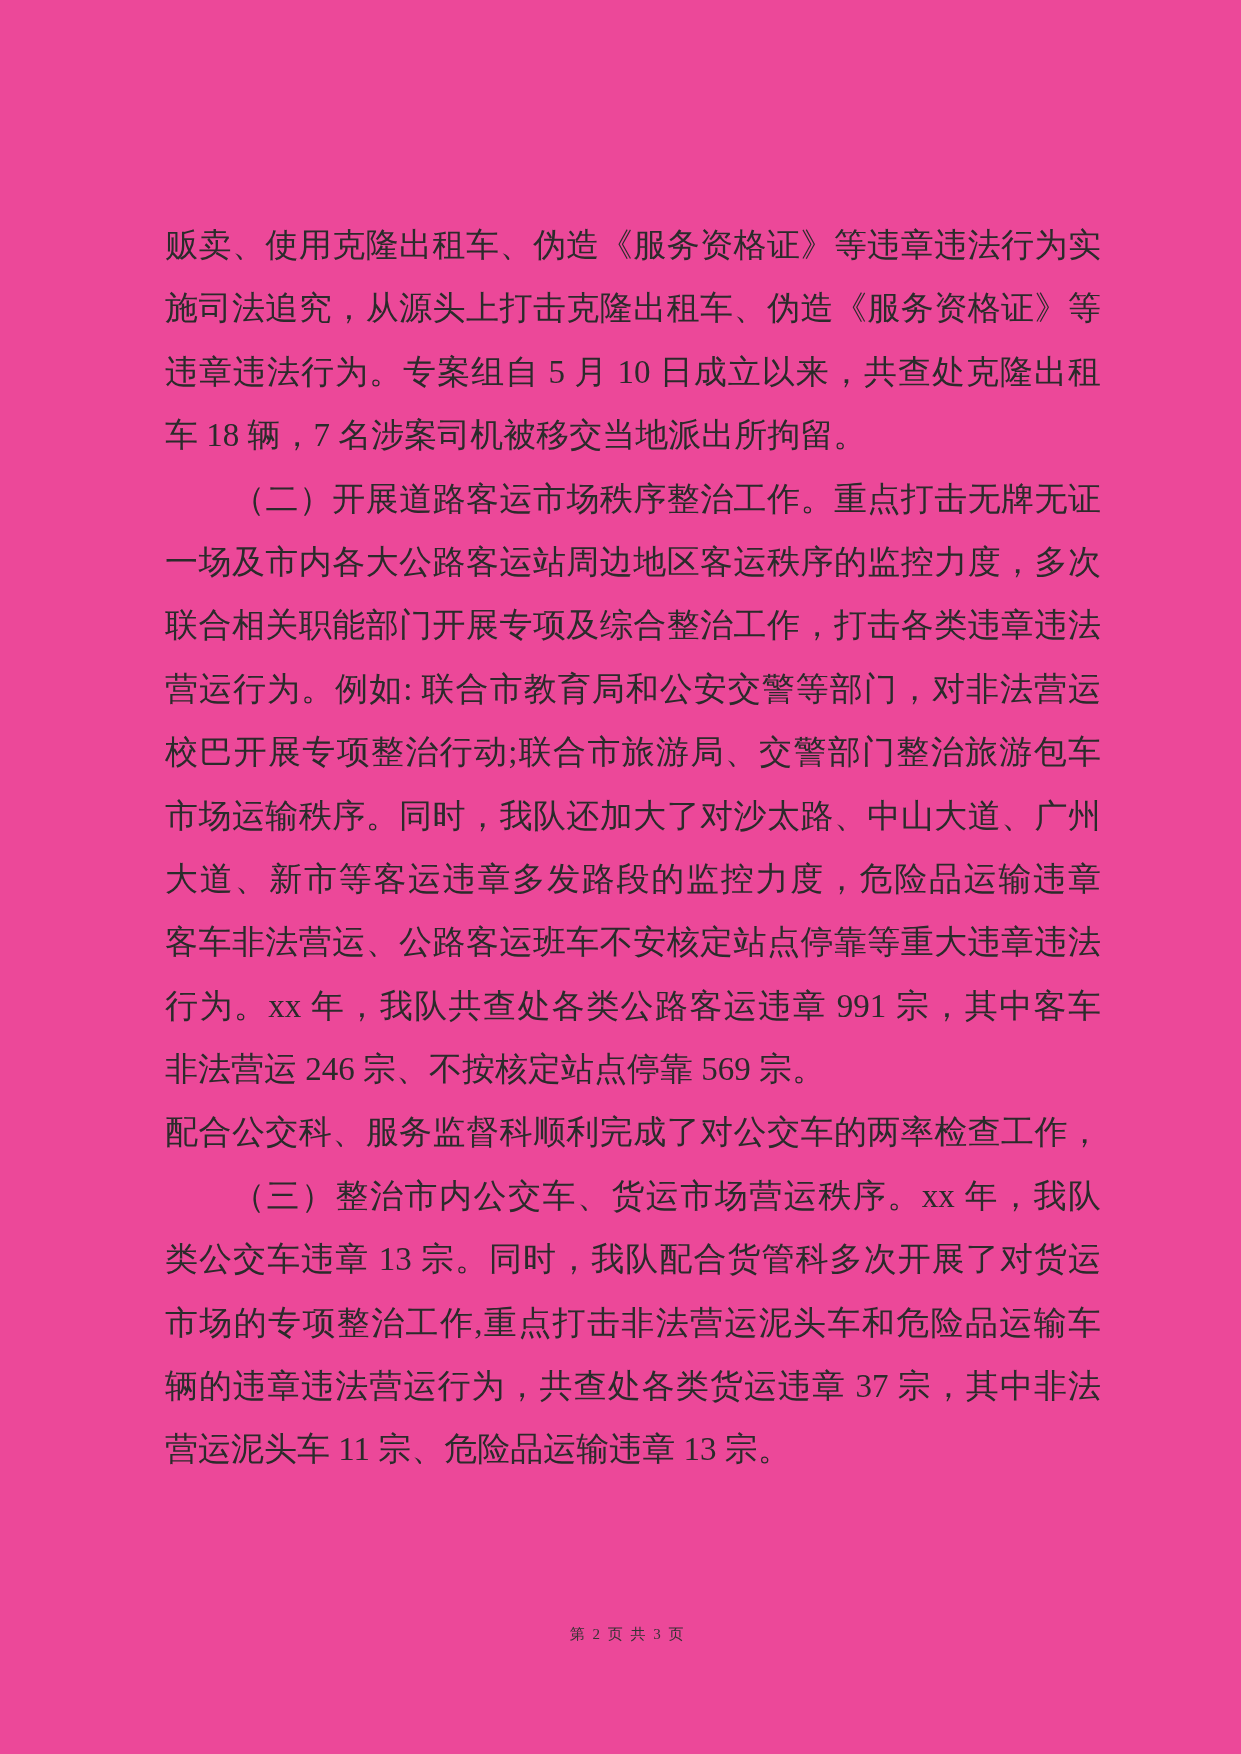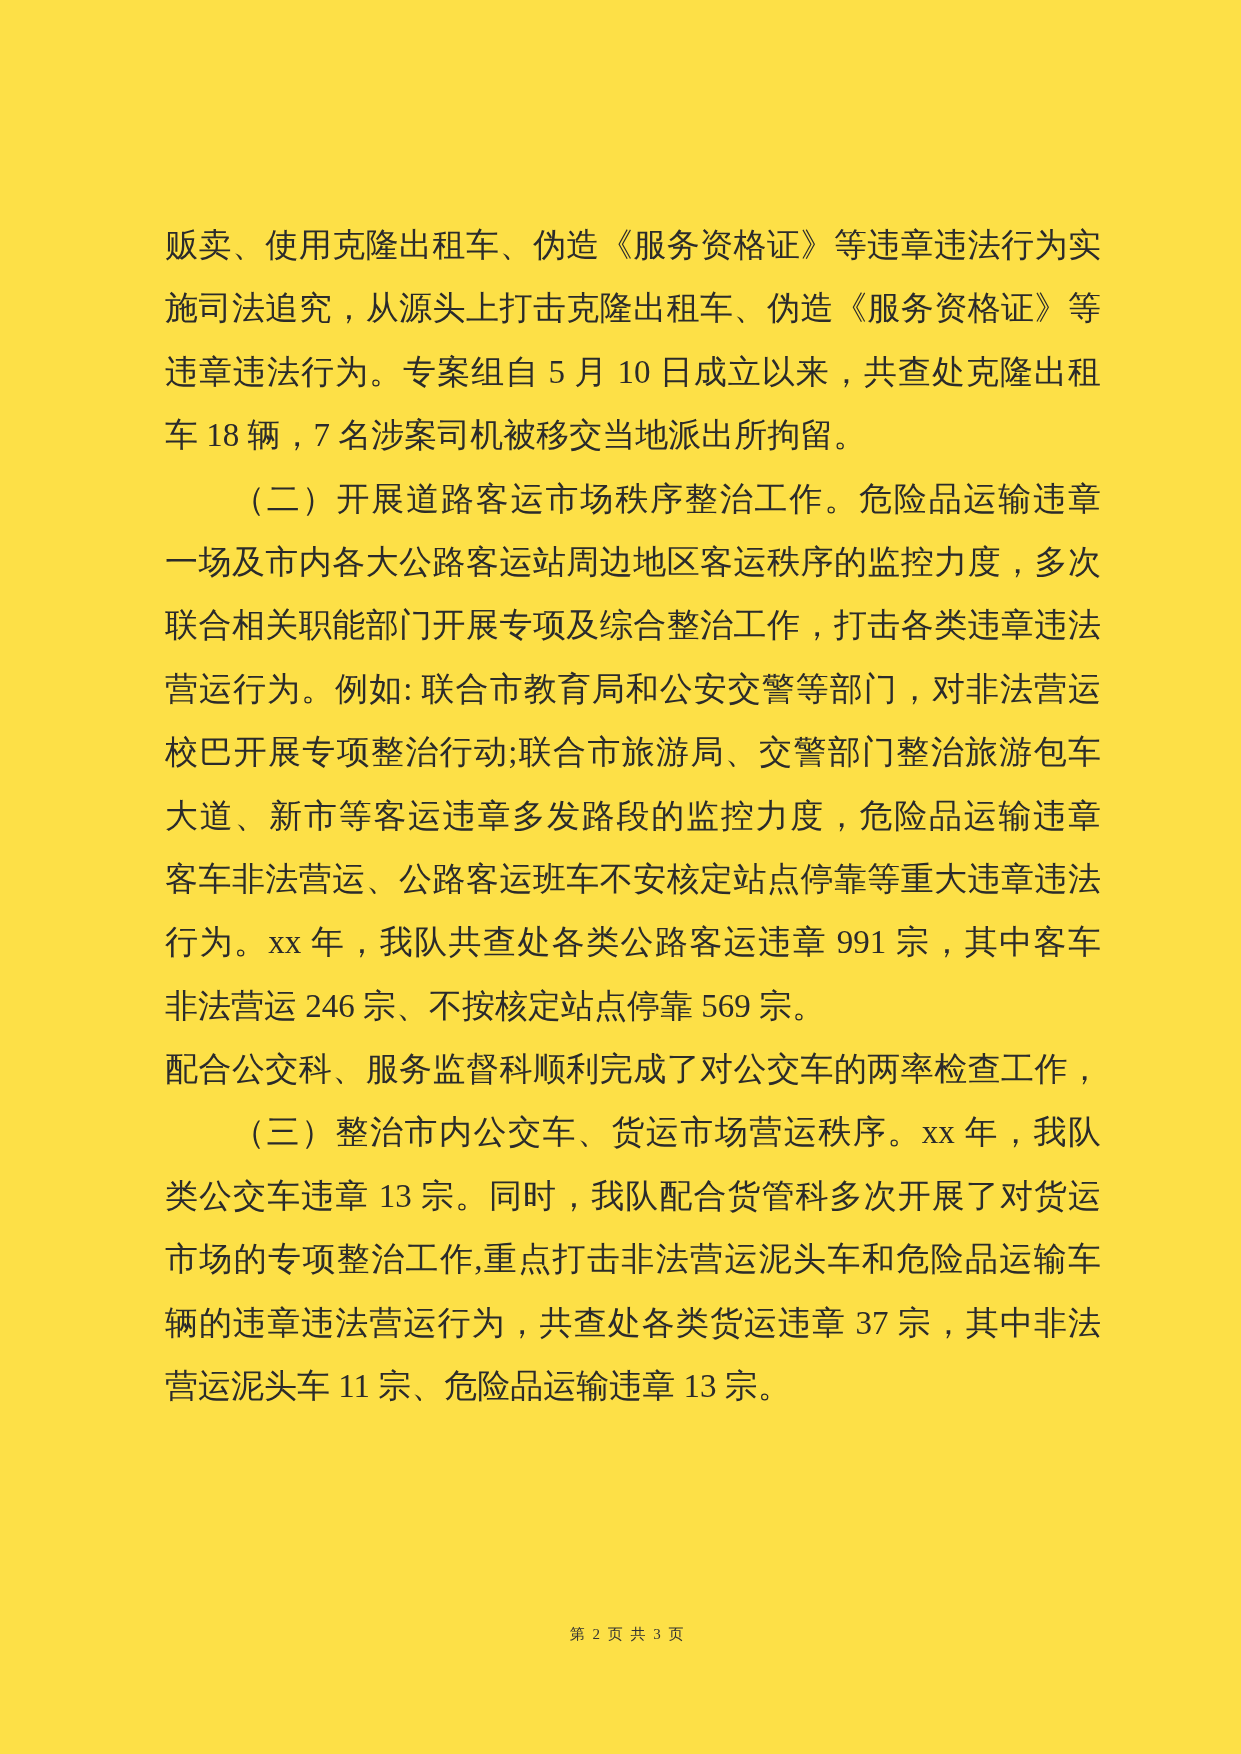--- a/index.html
+++ b/index.html
@@ -4,21 +4,21 @@
 <style>
   html, body {
     margin: 0;
     padding: 0;
     background: #ffffff;
   }
   .page {
     position: relative;
     width: 1241px;
     height: 1754px;
-    background: #fde047;
+    background: #ec4899;
     overflow: hidden;
     font-family: "Liberation Serif", "DejaVu Serif", serif;
   }
   .doc-body {
     position: absolute;
     left: 165px;
     top: 214px;
     width: 936px;
     color: #2b2b2b;
     font-size: 33px;
@@ -50,25 +50,26 @@
 </style>
 </head>
 <body>
 
 <div class="page">
   <div class="doc-body" id="doc-body">
       <div class="line">贩卖、使用克隆出租车、伪造《服务资格证》等违章违法行为实</div>
       <div class="line">施司法追究，从源头上打击克隆出租车、伪造《服务资格证》等</div>
       <div class="line">违章违法行为。专案组自 5 月 10 日成立以来，共查处克隆出租</div>
       <div class="line last">车 18 辆，7 名涉案司机被移交当地派出所拘留。</div>
-      <div class="line indent">（二）开展道路客运市场秩序整治工作。危险品运输违章</div>
+      <div class="line indent">（二）开展道路客运市场秩序整治工作。重点打击无牌无证</div>
       <div class="line">一场及市内各大公路客运站周边地区客运秩序的监控力度，多次</div>
       <div class="line">联合相关职能部门开展专项及综合整治工作，打击各类违章违法</div>
       <div class="line">营运行为。例如: 联合市教育局和公安交警等部门，对非法营运</div>
       <div class="line">校巴开展专项整治行动;联合市旅游局、交警部门整治旅游包车</div>
+      <div class="line">市场运输秩序。同时，我队还加大了对沙太路、中山大道、广州</div>
       <div class="line">大道、新市等客运违章多发路段的监控力度，危险品运输违章</div>
       <div class="line">客车非法营运、公路客运班车不安核定站点停靠等重大违章违法</div>
       <div class="line">行为。xx 年，我队共查处各类公路客运违章 991 宗，其中客车</div>
       <div class="line last">非法营运 246 宗、不按核定站点停靠 569 宗。</div>
       <div class="line">配合公交科、服务监督科顺利完成了对公交车的两率检查工作，</div>
       <div class="line indent">（三）整治市内公交车、货运市场营运秩序。xx 年，我队</div>
       <div class="line">类公交车违章 13 宗。同时，我队配合货管科多次开展了对货运</div>
       <div class="line">市场的专项整治工作,重点打击非法营运泥头车和危险品运输车</div>
       <div class="line">辆的违章违法营运行为，共查处各类货运违章 37 宗，其中非法</div>
       <div class="line last">营运泥头车 11 宗、危险品运输违章 13 宗。</div>

